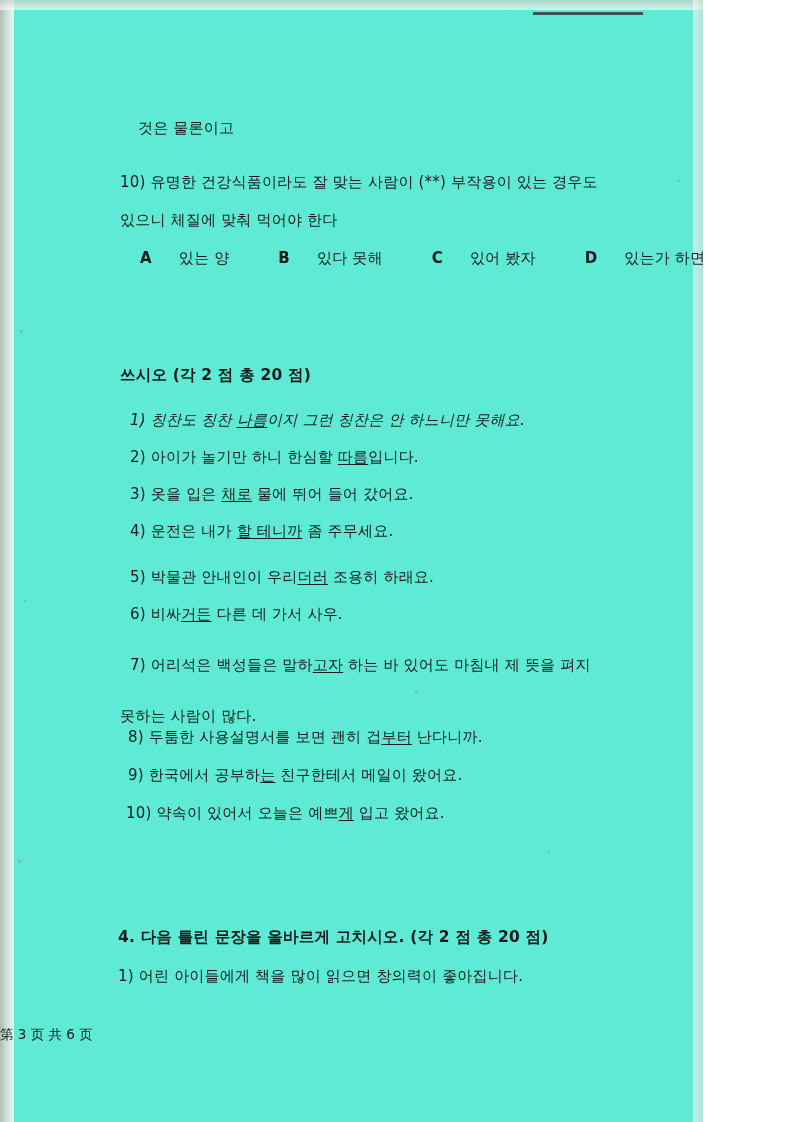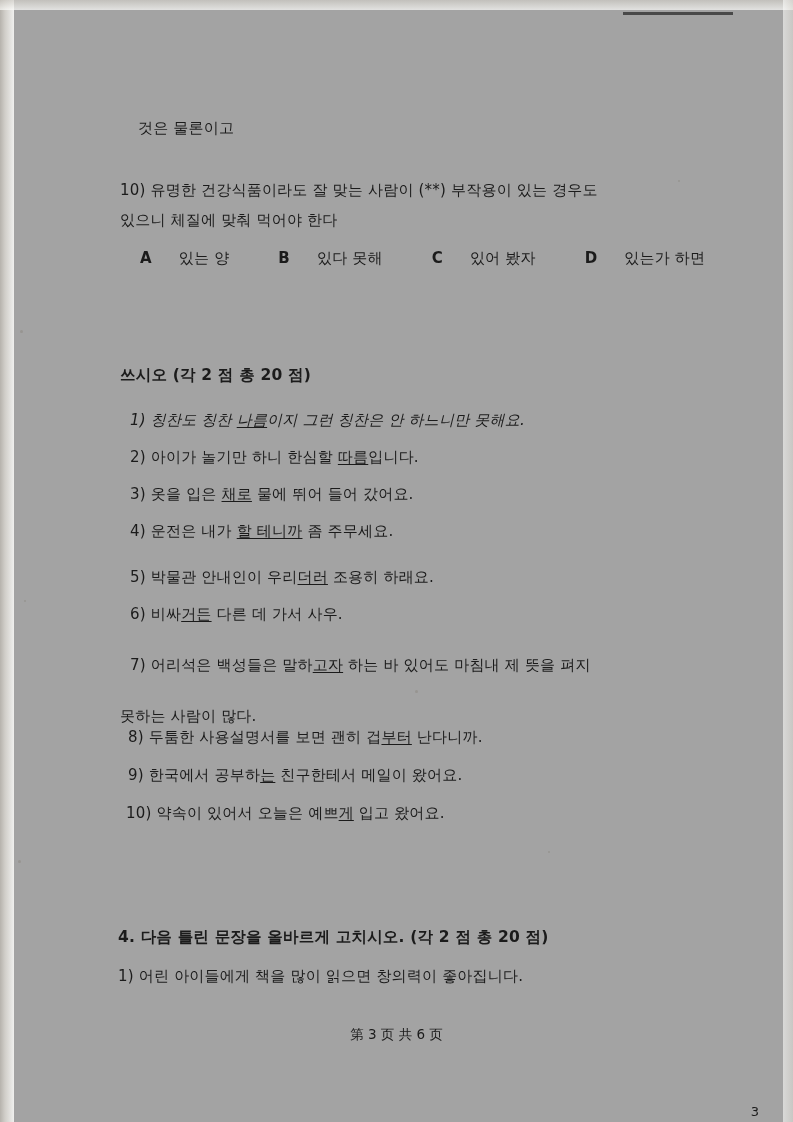--- a/index.html
+++ b/index.html
@@ -5,23 +5,23 @@
   html, body {
     margin: 0;
     padding: 0;
     background: #ffffff;
   }
   body {
     font-family: "DejaVu Sans", sans-serif;
   }
   #page {
     position: relative;
-    width: 793px;
+    width: 703px;
     height: 1122px;
-    background: #a3a3a3;
+    background: #5eead4;
     overflow: hidden;
     box-sizing: border-box;
   }
   
   .edge-left {
     position: absolute;
     top: 0; left: 0;
     width: 14px; height: 1122px;
     background: linear-gradient(to right, #b9b5ae 0%, #d8d5cf 35%, #fdfdfb 100%);
     opacity: .85;
@@ -87,21 +87,20 @@
     font-weight: bold;
     font-size: 15.5px;
   }
   .choices span { margin-right: 22px; }
   .choices .lbl { font-weight: bold; }
 
   .footer-center {
     position: absolute;
     left: 0;
     width: 793px;
-    text-align: center;
     font-size: 13.5px;
     color: #1b1b1b;
   }
   .page-num-right {
     position: absolute;
     right: 34px;
     font-size: 13px;
     color: #1b1b1b;
   }
 </style>
@@ -119,21 +118,21 @@
   <div class="speck" style="left:24px;  top:600px; width:2px; height:2px;"></div>
   <div class="speck" style="left:18px;  top:860px; width:3px; height:3px;"></div>
   <div class="speck" style="left:415px; top:690px; width:3px; height:3px;"></div>
   <div class="speck" style="left:678px; top:180px; width:2px; height:2px;"></div>
   <div class="speck" style="left:548px; top:851px; width:2px; height:2px;"></div>
 
   <div class="content">
 
     <div class="line ko" style="left:138px; top:118px;">것은 물론이고</div>
 
-    <div class="line ko" style="left:120px; top:180px;">
+    <div class="line ko" style="left:120px; top:172px;">
       <span>10)</span><span> </span><span>유명한 건강식품이라도 잘 맞는 사람이 (</span><span>**</span><span>) 부작용이 있는 경우도</span>
     </div>
     <div class="line ko" style="left:120px; top:210px;">있으니 체질에 맞춰 먹어야 한다</div>
 
     <div class="line ko choices" style="left:140px; top:248px;">
       <span><span class="lbl">A</span> <span>있는 양</span></span>
       <span><span class="lbl">B</span> <span>있다 못해</span></span>
       <span><span class="lbl">C</span> <span>있어 봤자</span></span>
       <span><span class="lbl">D</span> <span>있는가 하면</span></span>
     </div>

